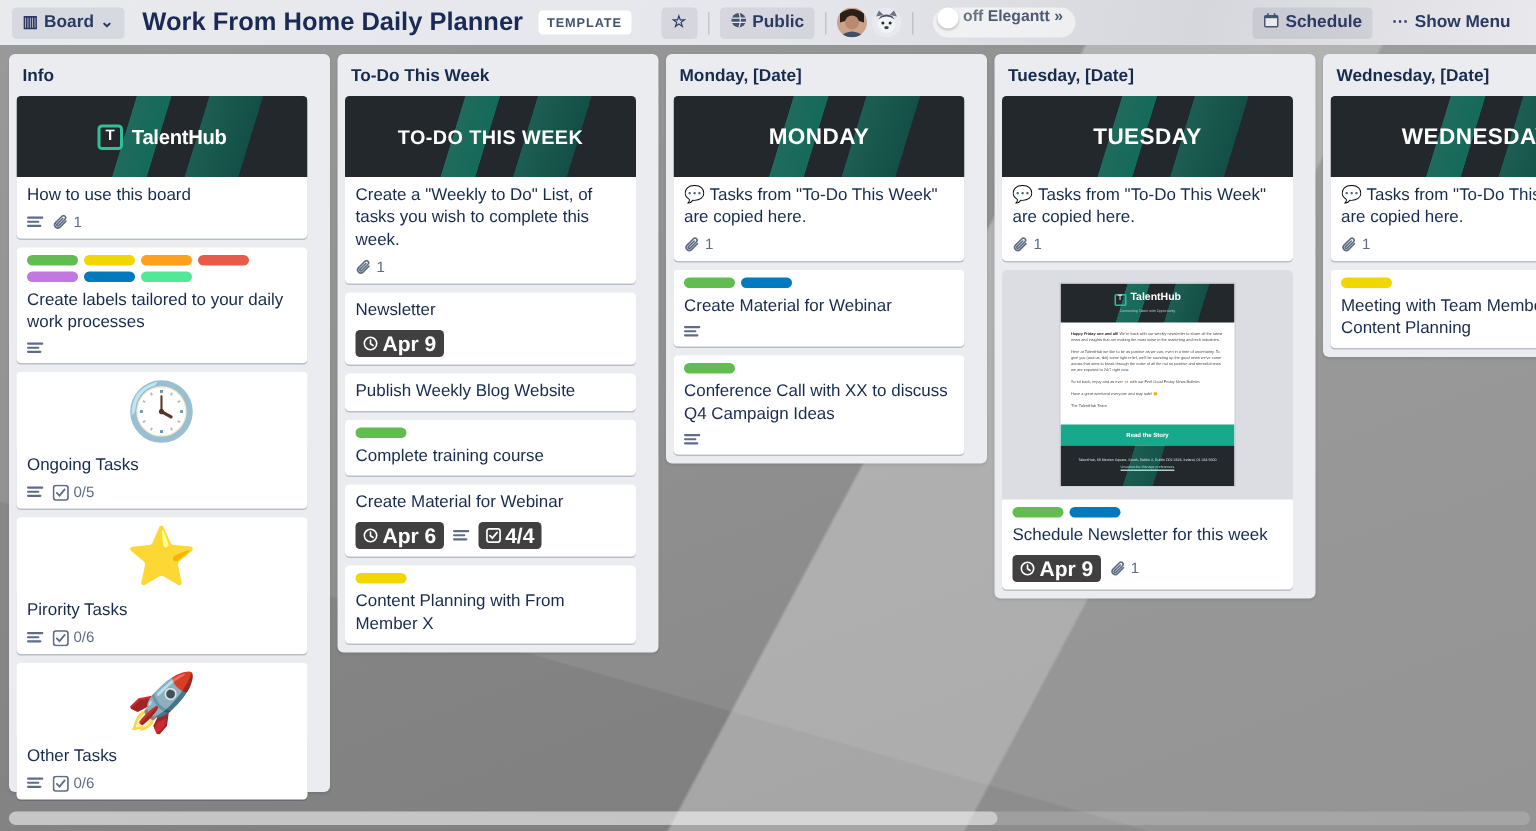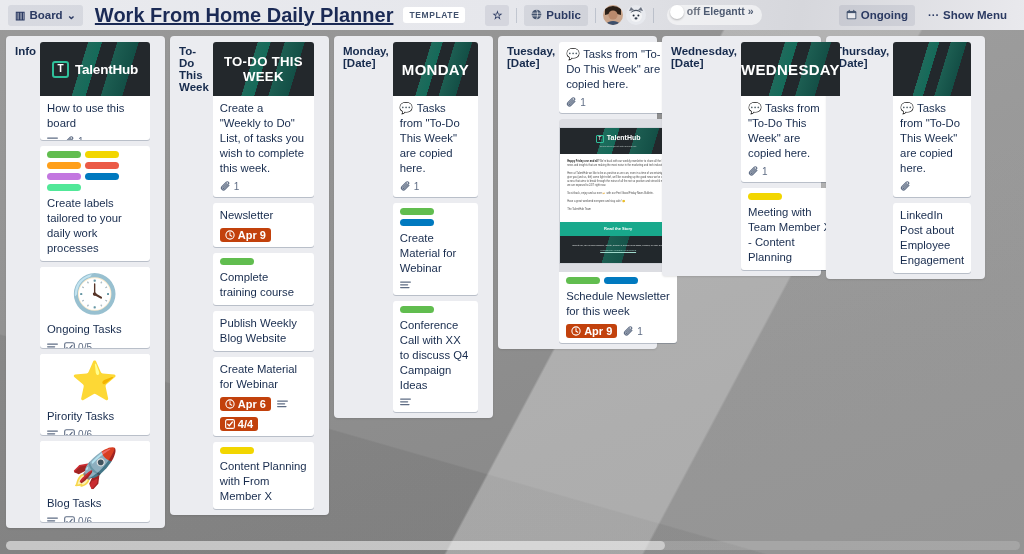--- a/index.html
+++ b/index.html
@@ -30,22 +30,22 @@
   .tb-btn {
     display: flex; align-items: center; gap: 4px;
     height: 21px; padding: 0 7px;
     border-radius: 3px;
     background: rgba(9,30,66,0.08);
     color: #2b3a62; font-weight: 600;
     white-space: nowrap;
   }
   .tb-btn.plain { background: transparent; }
   #board-title {
-    font-size: 20px; font-weight: bold; color: #1b2a55;
-    margin-left: 12px; margin-right: 10px; white-space: nowrap; text-decoration: underline;
+    font-size: 17px; font-weight: bold; color: #1b2a55;
+    margin-left: 12px; margin-right: 10px; white-space: nowrap;
   }
   #template-badge {
     background: #fff; color: #42526e;
     font-size: 8.5px; font-weight: bold; letter-spacing: 0.6px;
     padding: 3px 6px; border-radius: 3px; margin-right: 20px;
   }
   .tb-icon { font-size: 11px; line-height: 1; }
   .tb-sep { width: 1px; height: 15px; background: rgba(9,30,66,0.16); margin: 0 7px; }
   .avatar {
     width: 20px; height: 20px; border-radius: 50%;
@@ -64,26 +64,26 @@
   #elegantt .nm { color: #4e5b72; font-weight: 700; }
   .tb-right { display: flex; align-items: center; gap: 6px; margin-right: 2px; }
   
   #board {
     position: absolute; top: 30px; left: 0; right: 0; bottom: 0;
     display: flex; align-items: flex-start;
     gap: 5px; padding: 6px 0 0 6px;
     overflow: hidden;
   }
   .list {
-    width: 159px; flex: none;
+    width: 214px; flex: none;
     background: #ebecf0;
     border-radius: 4px;
     padding: 6px 15px 6px 5px;
     max-height: 492px;
-    display: flex; flex-direction: row;
+    display: flex; flex-direction: column;
     box-shadow: 0 1px 2px rgba(0,0,0,.10);
   }
   .list-title {
     font-size: 11.5px; font-weight: bold; color: #172b4d;
     padding: 3px 4px 7px 4px;
   }
   .cards { display: flex; flex-direction: column; gap: 6px; }
   .card {
     background: #fff; border-radius: 3px;
     box-shadow: 0 1px 0 rgba(9,30,66,0.22);
@@ -119,22 +119,22 @@
     color: #fff; font-size: 10px; font-weight: bold; line-height: 1;
   }
   .logo-text { color: #fff; font-size: 13.5px; font-weight: 600; letter-spacing: -0.2px; }
   
   .labels { display: flex; flex-wrap: wrap; gap: 4px; margin-bottom: 5px; }
   .lbl { width: 34px; height: 7px; border-radius: 4px; }
   
   .badges { display: flex; align-items: center; gap: 6px; margin-top: 5px; flex-wrap: wrap; }
   .badge { display: flex; align-items: center; gap: 3px; font-size: 10px; color: #5e6c84; }
   .badge.green {
-    background: #c2410c; color: #fff; border-radius: 3px;
-    padding: 1px 5px; font-weight: 600; font-size: 11px;
+    background: #404040; color: #fff; border-radius: 3px;
+    padding: 1px 5px; font-weight: 600; font-size: 14px;
   }
   .badge svg { display: block; }
   .desc-icon { width: 11px; height: 9px; }
   
   .emoji-cover {
     height: 50px; display: flex; align-items: center; justify-content: center;
     font-size: 38px; line-height: 1; background: #fff;
     padding-top: 4px;
   }
   
@@ -249,21 +249,21 @@
     <div class="tb-right">
       <div class="tb-btn">
         <span class="tb-icon">
           <svg width="11" height="11" viewBox="0 0 16 16">
               <rect x="1" y="3" width="14" height="12" rx="1.6" fill="#44546f"></rect>
               <rect x="2.4" y="6" width="11.2" height="7.6" fill="#e9eaee"></rect>
               <rect x="4" y="1" width="1.6" height="3.2" rx="0.8" fill="#44546f"></rect>
               <rect x="10.4" y="1" width="1.6" height="3.2" rx="0.8" fill="#44546f"></rect>
             </svg>
         </span>
-        <span>Ongoing</span>
+        <span>Schedule</span>
       </div>
       <div class="tb-btn plain">
         <span class="tb-icon">···</span>
         <span>Show Menu</span>
       </div>
     </div>
   </div>
 
   <div id="board">
       <div class="list">
@@ -358,21 +358,21 @@
                     <path d="M4.2 8.2 6.8 10.8 11.8 4.8" stroke="#5e6c84" stroke-width="1.8" fill="none" stroke-linecap="round"></path>
                   </svg>
                   <span>0/6</span>
                 </div>
               </div>
             </div>
           </div>
           <div class="card">
             <div class="emoji-cover">🚀</div>
             <div class="card-body">
-              <div class="card-title">Blog Tasks</div>
+              <div class="card-title">Other Tasks</div>
               <div class="badges">
                 <div class="badge">
                   <svg class="desc-icon" viewBox="0 0 16 12">
                     <rect y="0" width="16" height="2" rx="1" fill="#5e6c84"></rect>
                     <rect y="4" width="12" height="2" rx="1" fill="#5e6c84"></rect>
                     <rect y="8" width="14" height="2" rx="1" fill="#5e6c84"></rect>
                   </svg>
                 </div>
                 <div class="badge">
                   <svg width="11" height="11" viewBox="0 0 16 16">
@@ -414,29 +414,29 @@
                     <circle cx="8" cy="8" r="6.6" fill="none" stroke="#fff" stroke-width="1.7"></circle>
                     <path d="M8 4.2V8.3l2.8 1.8" stroke="#fff" stroke-width="1.7" fill="none" stroke-linecap="round"></path>
                   </svg>
                   <span>Apr 9</span>
                 </div>
               </div>
             </div>
           </div>
           <div class="card">
             <div class="card-body">
+              <div class="card-title">Publish Weekly Blog Website</div>
+            </div>
+          </div>
+          <div class="card">
+            <div class="card-body">
               <div class="labels">
                 <span class="lbl" style="background: rgb(97, 189, 79);"></span>
               </div>
               <div class="card-title">Complete training course</div>
-            </div>
-          </div>
-          <div class="card">
-            <div class="card-body">
-              <div class="card-title">Publish Weekly Blog Website</div>
             </div>
           </div>
           <div class="card">
             <div class="card-body">
               <div class="card-title">Create Material for Webinar</div>
               <div class="badges">
                 <div class="badge green">
                   <svg width="10" height="10" viewBox="0 0 16 16">
                     <circle cx="8" cy="8" r="6.6" fill="none" stroke="#fff" stroke-width="1.7"></circle>
                     <path d="M8 4.2V8.3l2.8 1.8" stroke="#fff" stroke-width="1.7" fill="none" stroke-linecap="round"></path>
@@ -523,20 +523,23 @@
                 </div>
               </div>
             </div>
           </div>
         </div>
       </div>
       <div class="list">
         <div class="list-title">Tuesday, [Date]</div>
         <div class="cards">
           <div class="card">
+            <div class="cover">
+              <div class="cover-text">TUESDAY</div>
+            </div>
             <div class="card-body">
               <div class="card-title">💬 Tasks from "To-Do This Week" are copied here.</div>
               <div class="badges">
                 <div class="badge">
                   <svg width="11" height="11" viewBox="0 0 16 16" fill="none" stroke="#5e6c84" stroke-width="1.6" stroke-linecap="round">
                     <path d="M13 6.5 7.3 12.2a3 3 0 0 1-4.3-4.3l6.2-6.2a2 2 0 0 1 2.9 2.9l-6.2 6.2a1 1 0 0 1-1.5-1.5L10 3.9"></path>
                   </svg>
                   <span>1</span>
                 </div>
               </div>

